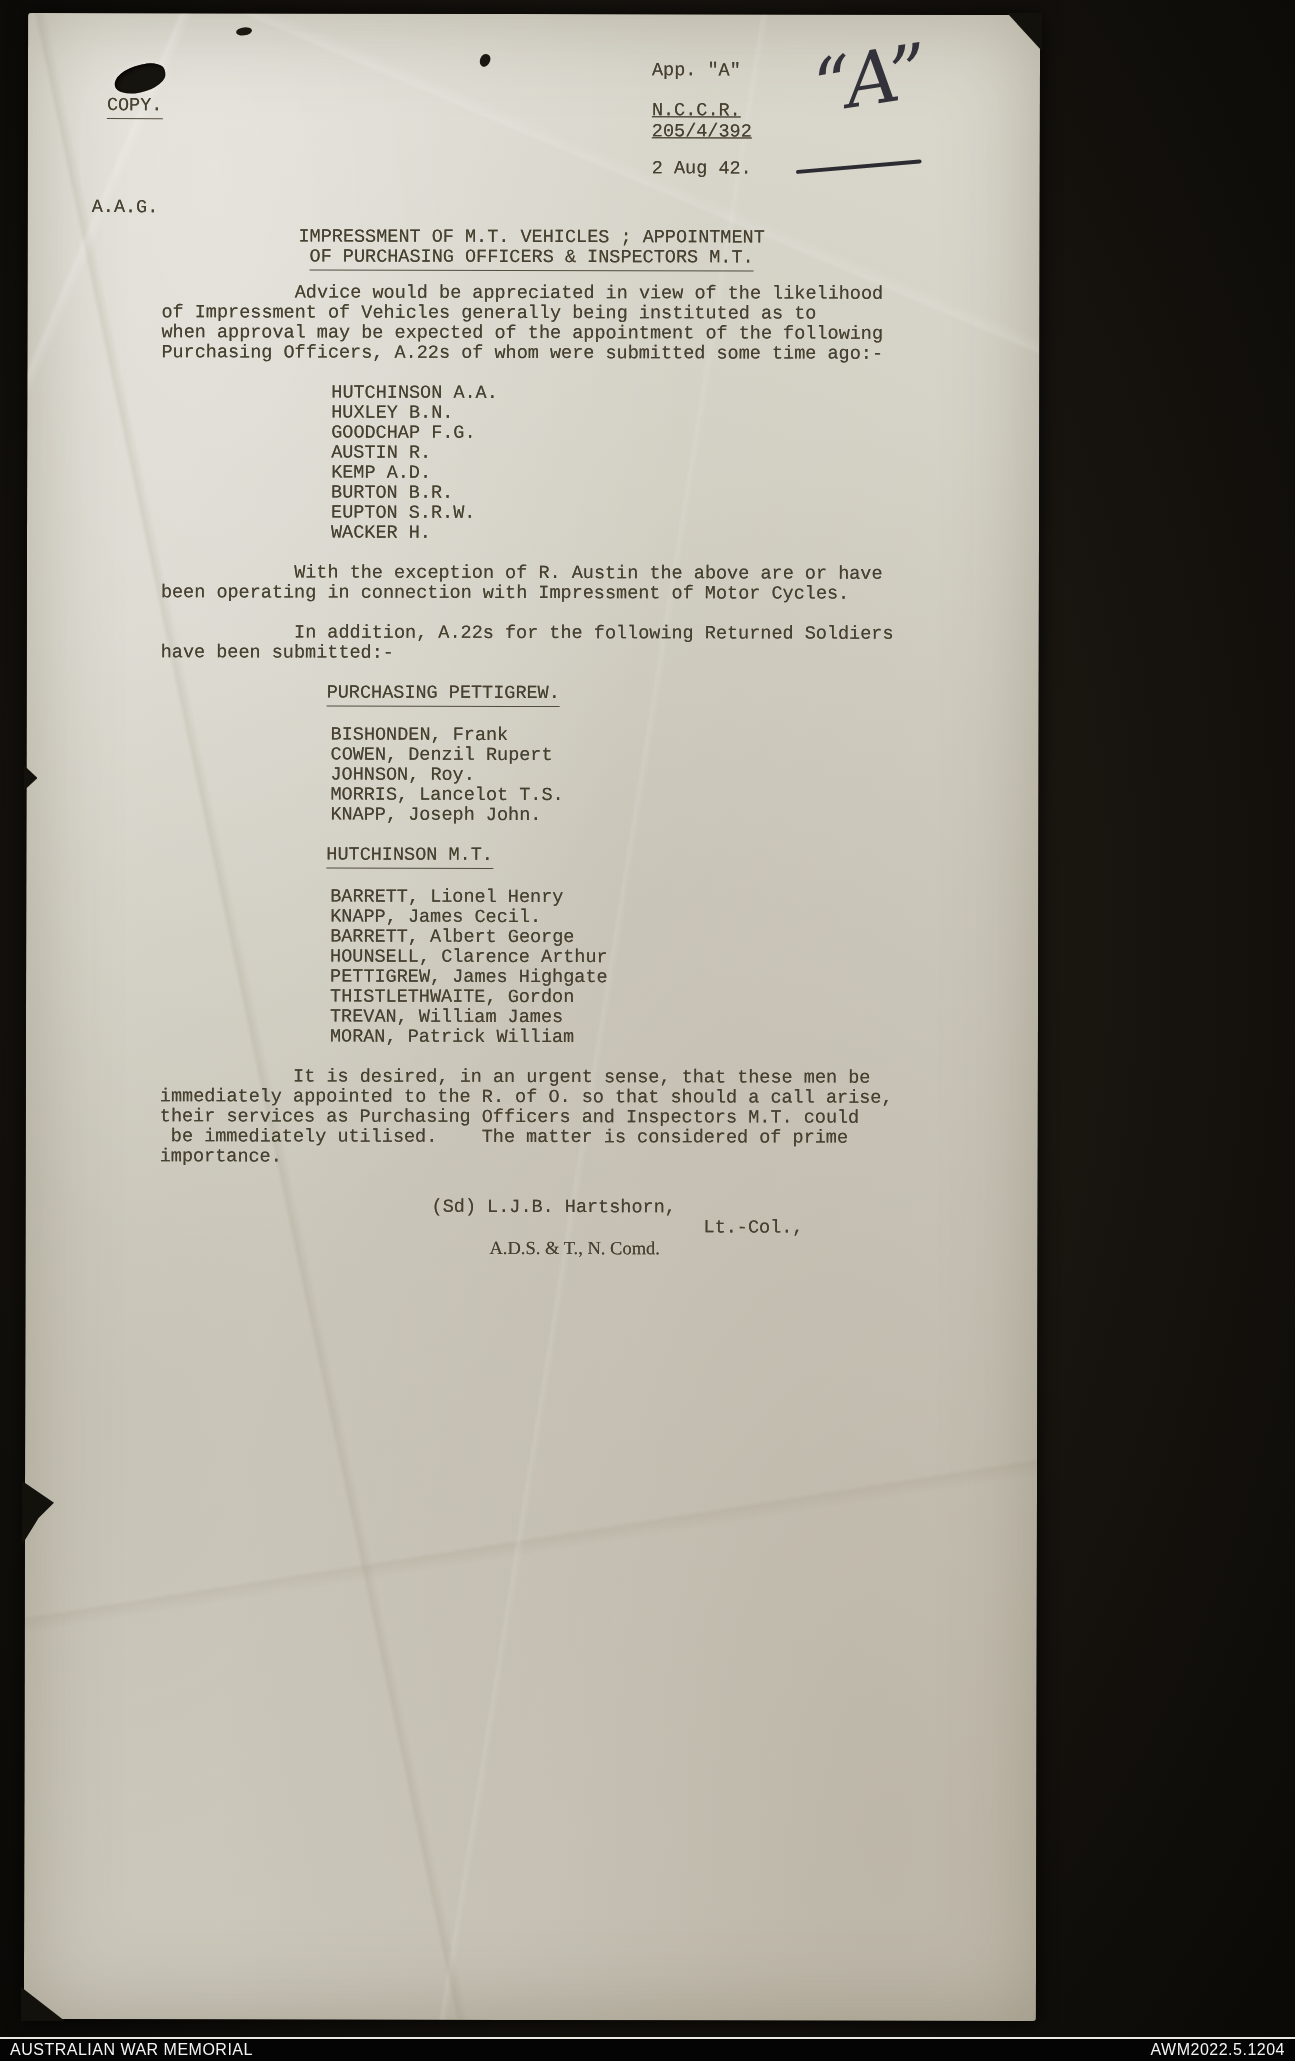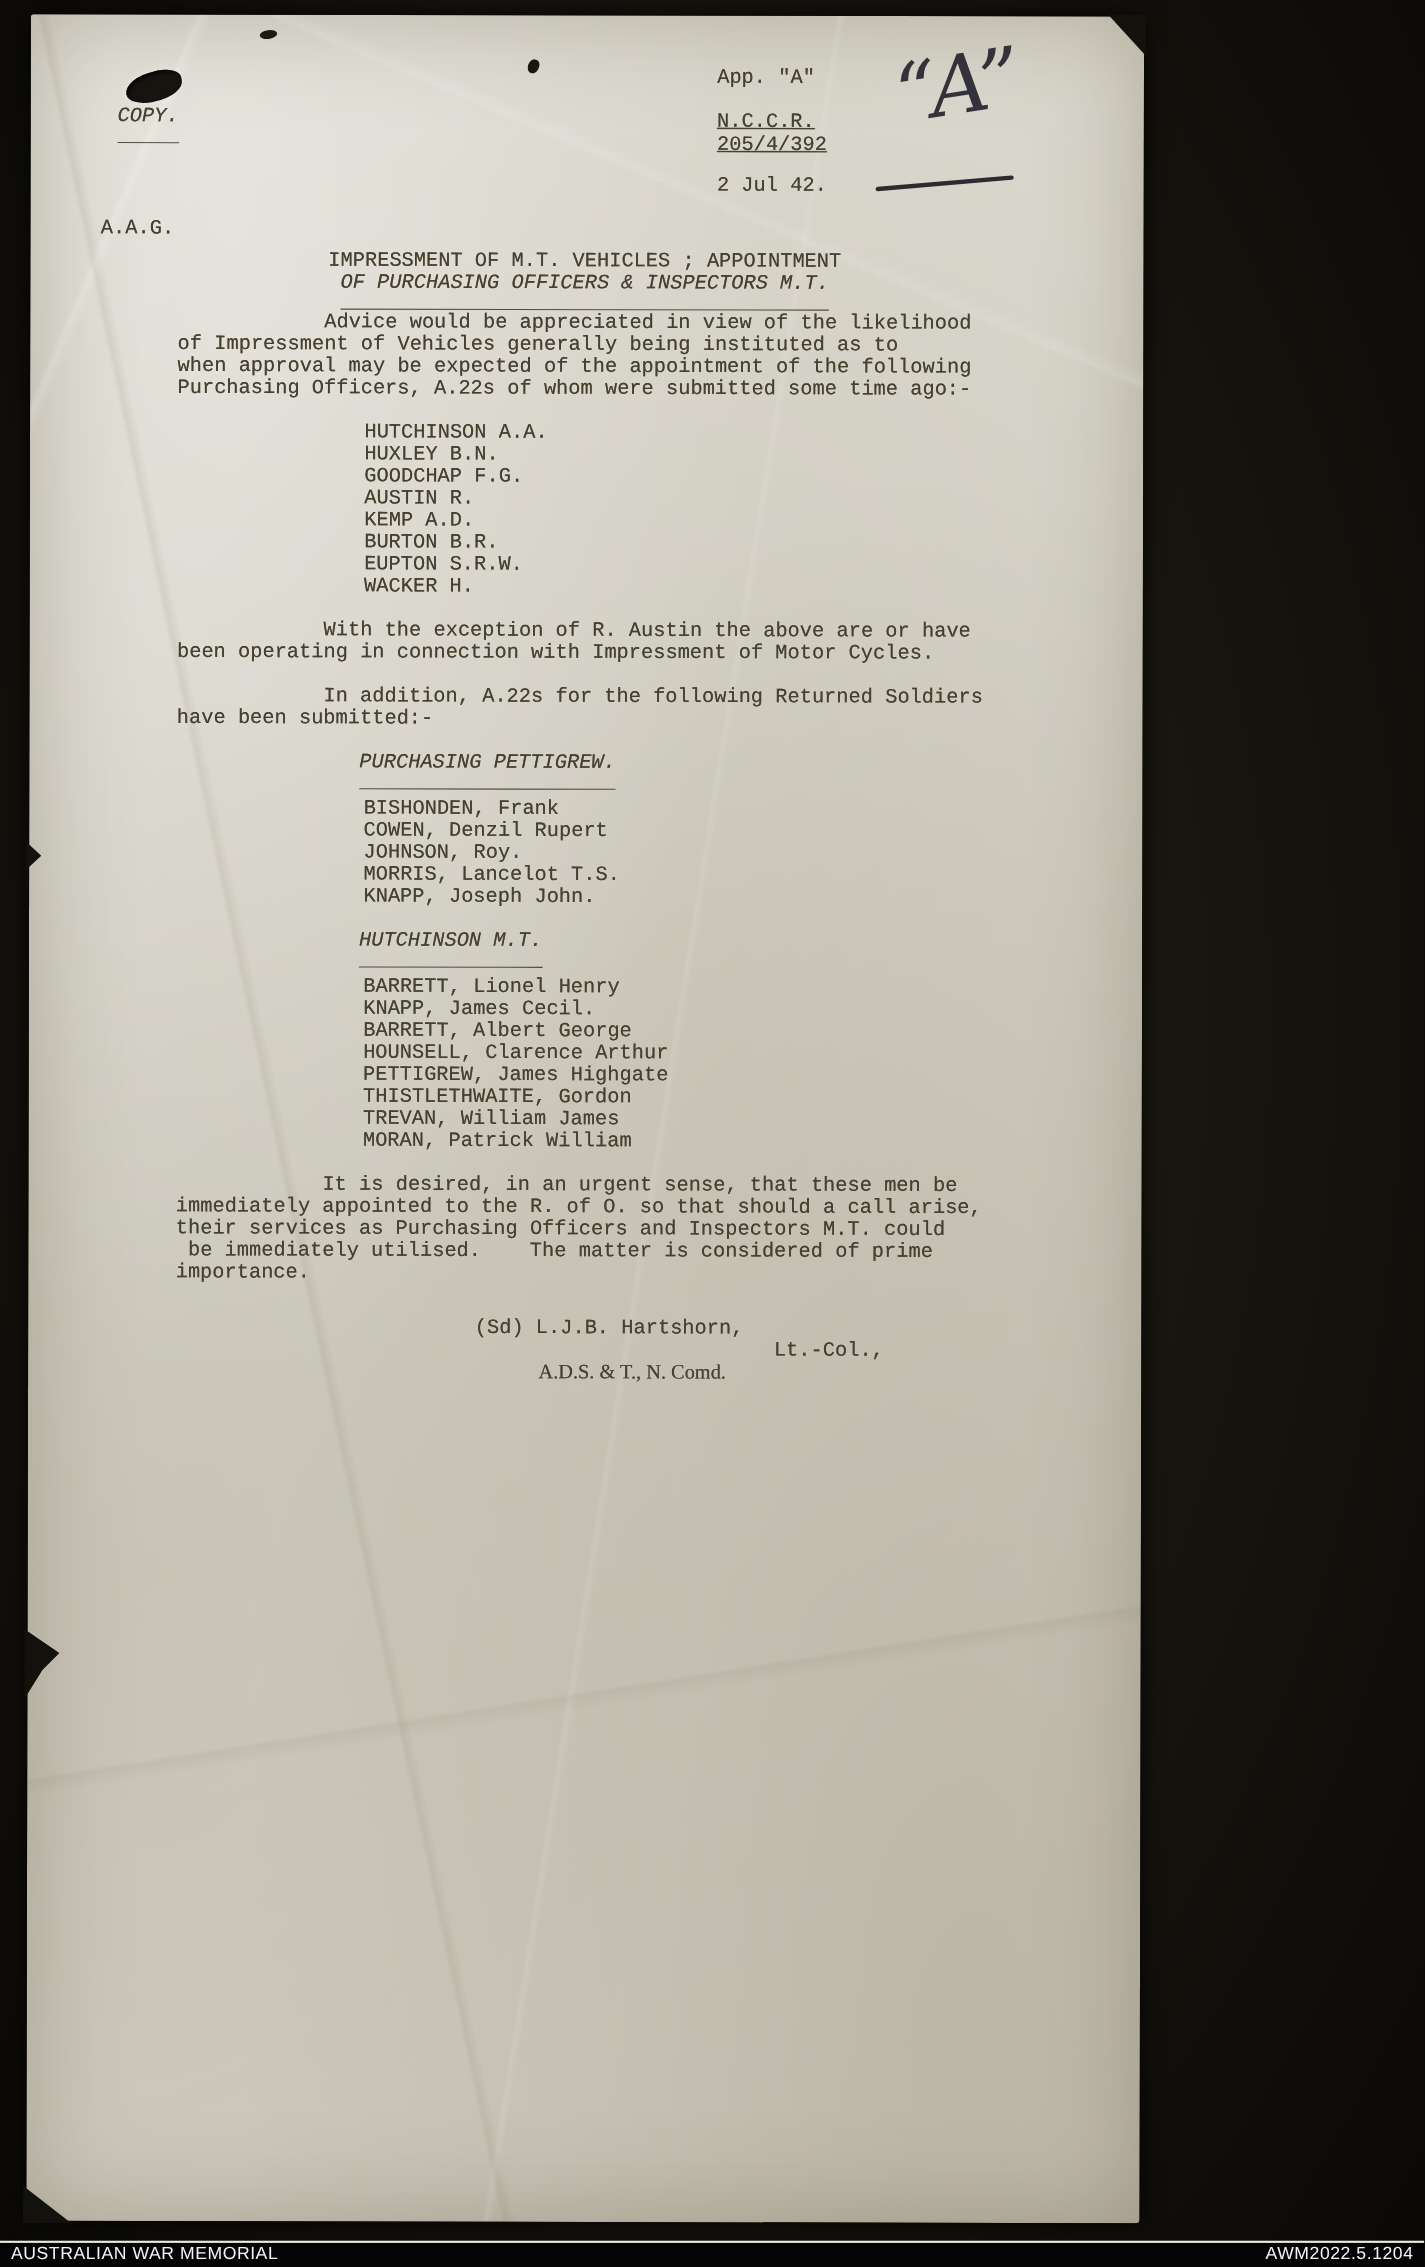--- a/index.html
+++ b/index.html
@@ -63,21 +63,21 @@
     background: #13110c; clip-path: polygon(0 0, 100% 50%, 0 100%);
   }
   .corner-tear-bl {
     position: absolute; left: -3px; bottom: -2px; width: 44px; height: 34px;
     background: #13110c; clip-path: polygon(0 0, 0 100%, 100% 100%);
   }
 
   
   .ink { color: #46402f; text-shadow: 0 0 0.6px rgba(70,62,48,0.75); }
   .hdr { position: absolute; font-size: 18.5px; line-height: 21px; }
-  .ul { border-bottom: 1.6px solid rgba(68,61,48,0.9); padding-bottom: 13px; font-style: italic; }
+  .ul { border-bottom: 1.6px solid rgba(68,61,48,0.9); padding-bottom: 2px; }
 
   .pos-copy   { left: 79px;  top: 82px;  }
   .pos-aag    { left: 64px;  top: 184px; }
   .pos-app    { left: 624px; top: 46px;  }
   .pos-nccr   { left: 624px; top: 86px; text-decoration: underline;  }
   .pos-date   { left: 624px; top: 144px; }
 
   
   .handA {
     position: absolute; left: 786px; top: 26px;
@@ -133,21 +133,21 @@
 
     <div class="hdr ink pos-copy">
       <span class="ul">COPY.</span>
     </div>
     <div class="hdr ink pos-aag">A.A.G.</div>
     <div class="hdr ink pos-app">App.  "A"</div>
     <div class="hdr ink pos-nccr">
       <div>N.C.C.R.</div>
       <div>205/4/392</div>
     </div>
-    <div class="hdr ink pos-date">2 Jul 42.</div>
+    <div class="hdr ink pos-date">2 Aug 42.</div>
 
     <div class="handA">“A”</div>
     <div class="handA-line"></div>
 
     <div class="docbody ink">
 
       <div class="doc-title">
         <div>IMPRESSMENT OF M.T. VEHICLES ; APPOINTMENT</div>
         <div>
           <span class="ul">OF PURCHASING OFFICERS &amp; INSPECTORS M.T.</span>

